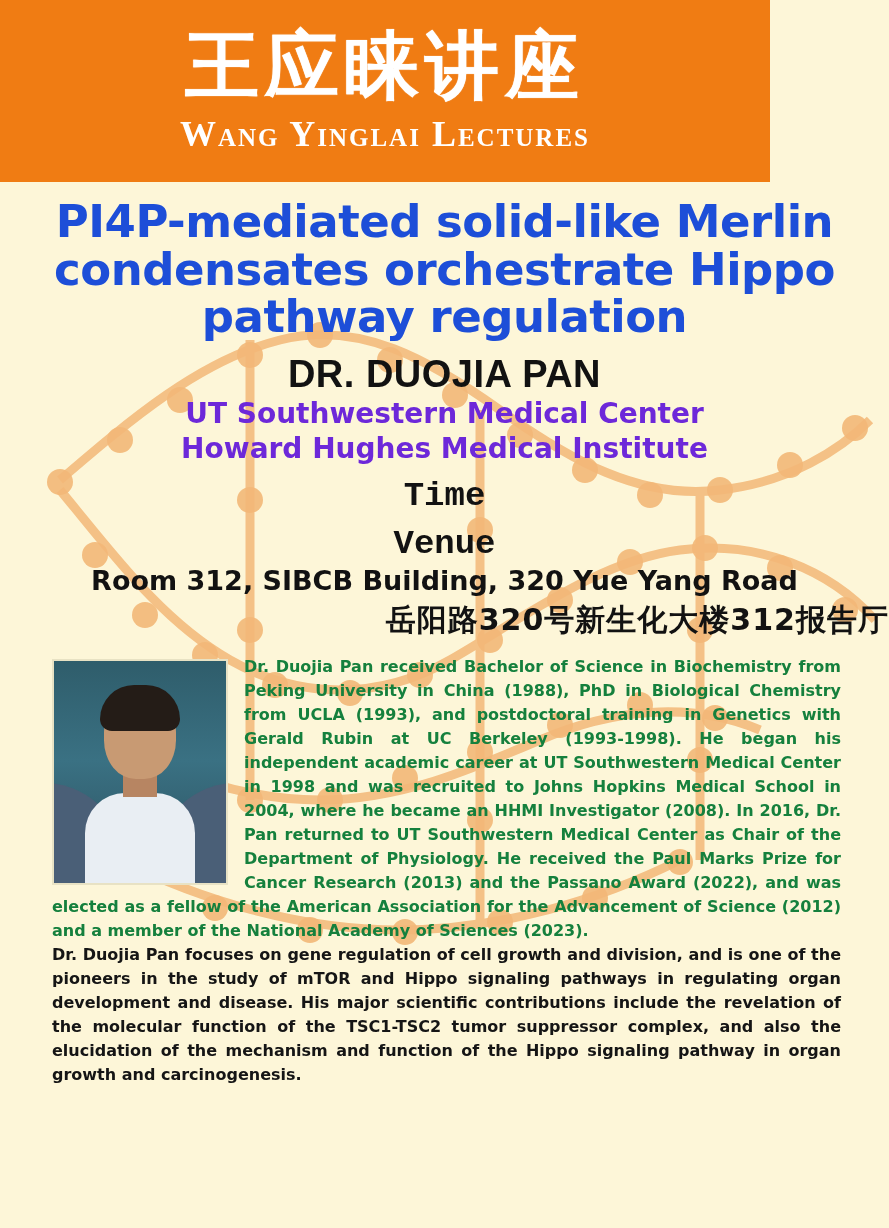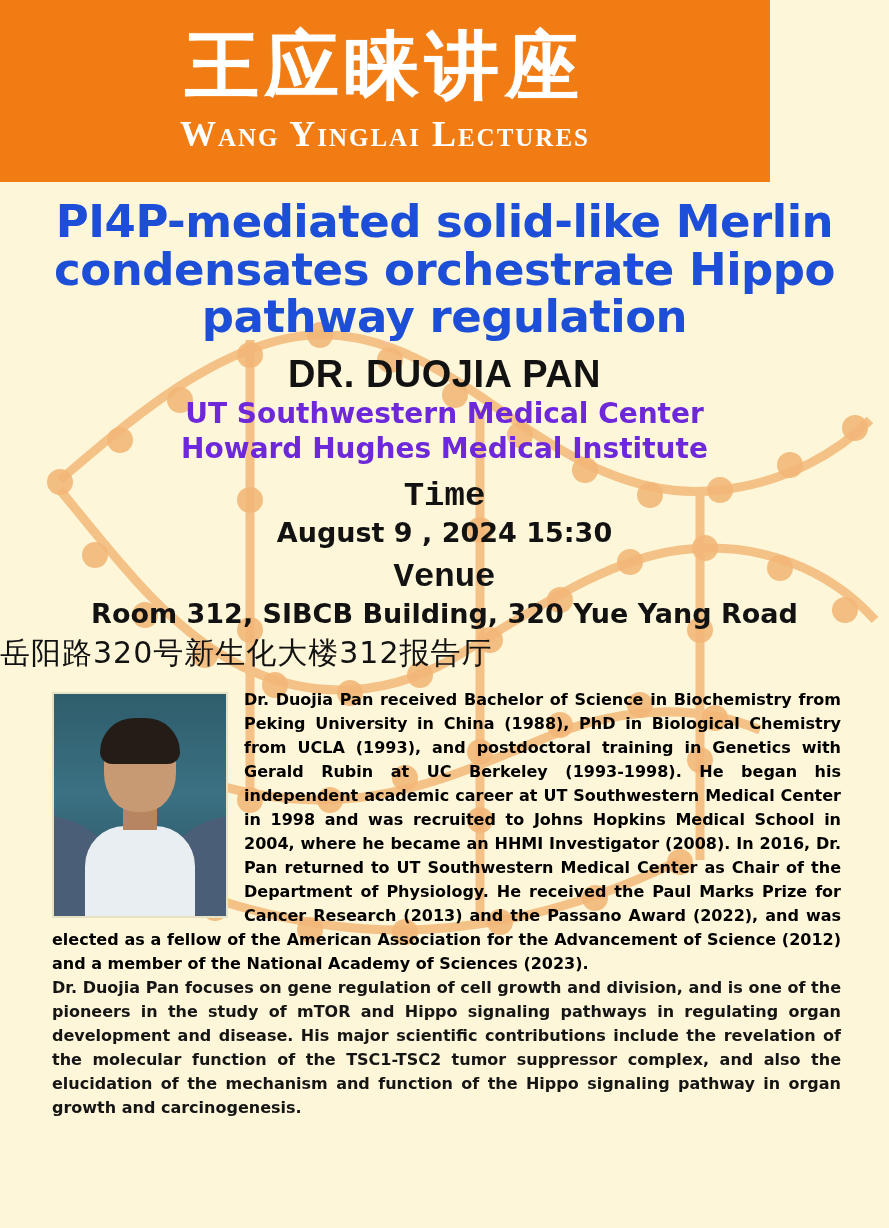--- a/index.html
+++ b/index.html
@@ -105,23 +105,23 @@
   }
   .section-line {
     text-align: center;
     font-family: "DejaVu Sans", sans-serif;
     font-weight: 700;
     font-size: 27px;
     color: #121212;
     margin-top: 2px;
   }
   .venue-cn {
-    text-align: left;
-    font-family: "DejaVu Sans", sans-serif;
-    font-weight: 400;
+    text-align: right;
+    font-family: "DejaVu Sans", sans-serif;
+    font-weight: 700;
     font-size: 30px;
     color: #121212;
     margin-top: 4px;
     letter-spacing: 1px;
   }
 
   
   .bio-wrap {
     position: relative;
     margin-top: 14px;
@@ -193,21 +193,21 @@
     font-size: 16.5px;
     font-weight: 700;
     color: #151515;
     line-height: 1.55;
     text-align: justify;
   }
   .bio-en {
     font-family: "DejaVu Sans", sans-serif;
     font-size: 16px;
     font-weight: 700;
-    color: #000000;
+    color: #15803d;
     line-height: 1.5;
     text-align: justify;
   }
   .bio-full {
     clear: both;
     padding: 0 48px 0 52px;
     font-family: "DejaVu Sans", sans-serif;
     font-size: 16px;
     font-weight: 700;
     color: #151515;
@@ -289,21 +289,20 @@
 
   <div class="content">
 
     <div class="talk-title">PI4P-mediated solid-like Merlin condensates orchestrate Hippo pathway regulation</div>
 
     <div class="speaker-name">DR. DUOJIA PAN</div>
     <div class="affil">UT Southwestern Medical Center</div>
     <div class="affil">Howard Hughes Medical Institute</div>
 
     <div class="section-head">Time</div>
-    <div class="section-line">August 9 , 2024  15:30</div>
 
     <div class="section-head">Venue</div>
     <div class="section-line">Room 312, SIBCB Building, 320 Yue Yang Road</div>
     <div class="venue-cn">岳阳路320号新生化大楼312报告厅</div>
 
     <div class="bio-wrap">
       <div class="portrait">
         <div class="jacket-l"></div>
         <div class="jacket-r"></div>
         <div class="shirt"></div>

